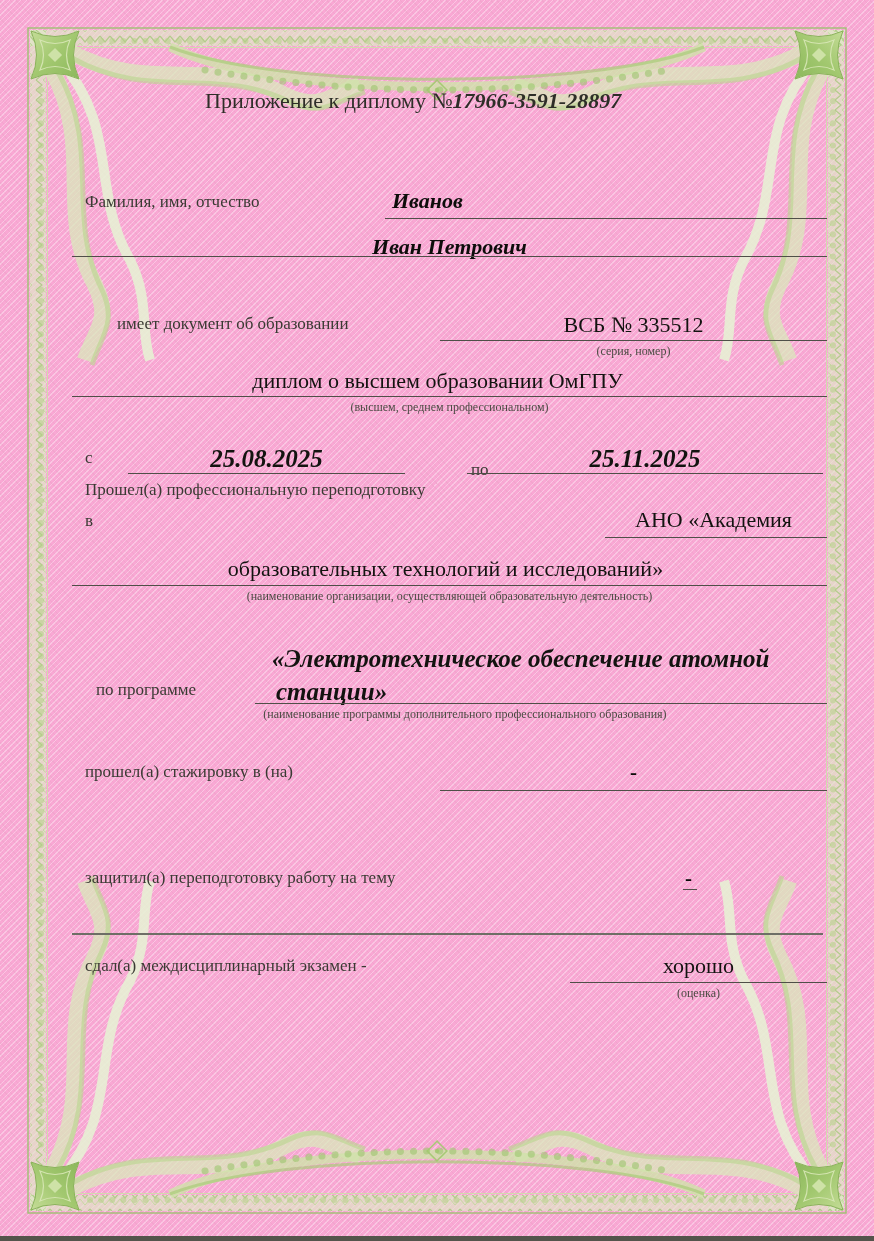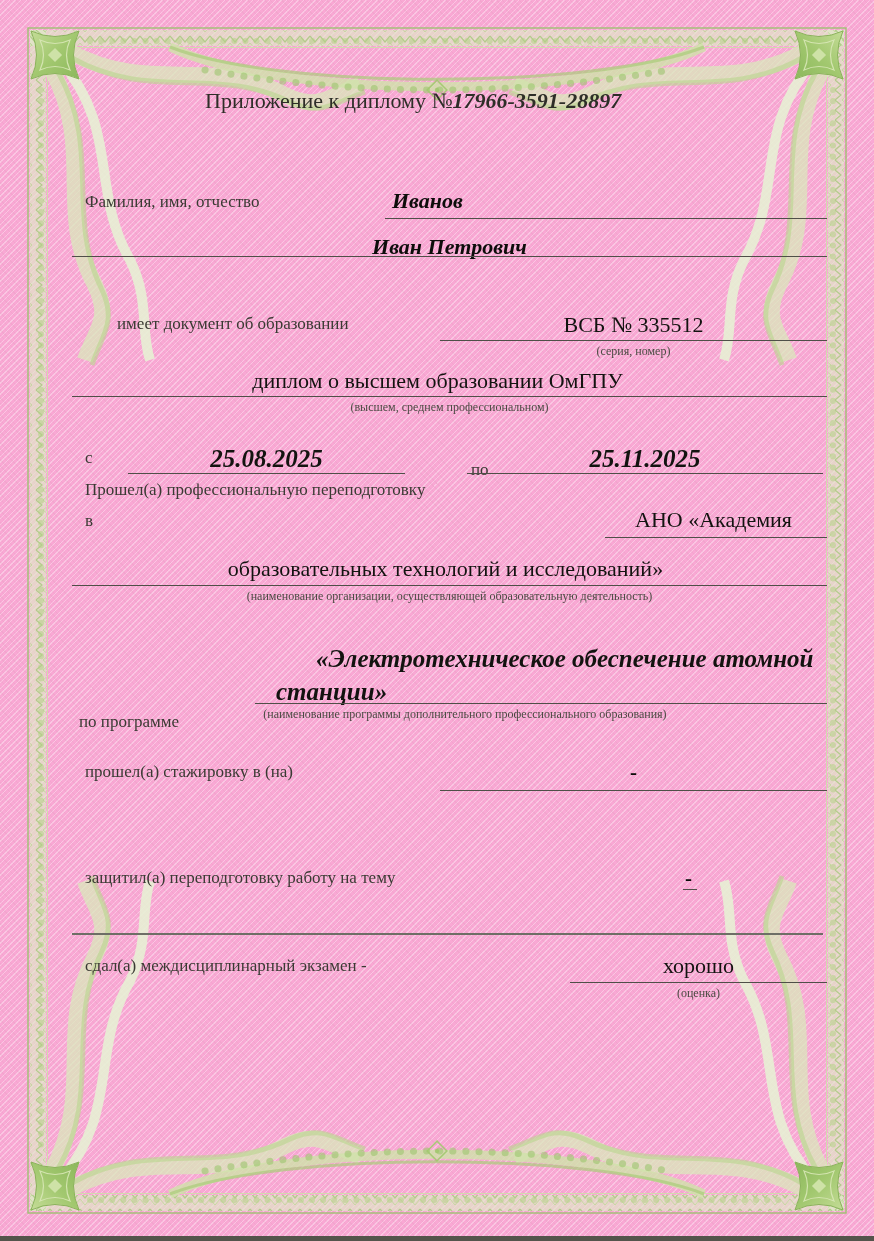--- a/index.html
+++ b/index.html
@@ -130,22 +130,22 @@
   <div class="abs rule" style="left:467px;top:473px;width:356px;"></div>
 
   <div class="abs label" style="left:85px;top:480px;">Прошел(а) профессиональную переподготовку</div>
   <div class="abs label" style="left:85px;top:511px;">в</div>
   <div class="abs value center" style="left:600px;top:507px;width:227px;">АНО «Академия</div>
   <div class="abs rule" style="left:605px;top:537px;width:222px;"></div>
   <div class="abs value center" style="left:68px;top:556px;width:755px;text-align:center;">образовательных технологий и исследований»</div>
   <div class="abs rule" style="left:72px;top:585px;width:755px;"></div>
   <div class="abs caption center" style="left:72px;top:589px;width:755px;">(наименование организации, осуществляющей образовательную деятельность)</div>
 
-  <div class="abs value-semi" style="left:272px;top:645px;margin-left:44px;">«Электротехническое обеспечение атомной</div>
-  <div class="abs label" style="left:79px;top:680px;margin-top:32px;">по программе</div>
+  <div class="abs value-semi" style="left:272px;top:645px;">«Электротехническое обеспечение атомной</div>
+  <div class="abs label" style="left:96px;top:680px;">по программе</div>
   <div class="abs value-semi" style="left:276px;top:678px;">станции»</div>
   <div class="abs rule" style="left:255px;top:703px;width:572px;"></div>
   <div class="abs caption center" style="left:235px;top:707px;width:460px;">(наименование программы дополнительного профессионального образования)</div>
 
   <div class="abs label" style="left:85px;top:762px;">прошел(а) стажировку в (на)</div>
   <div class="abs dash center" style="left:440px;top:760px;width:387px;">-</div>
   <div class="abs rule" style="left:440px;top:790px;width:387px;"></div>
 
   <div class="abs label" style="left:85px;top:868px;">защитил(а) переподготовку работу на тему</div>
   <div class="abs dash" style="left:685px;top:866px;">-</div>

